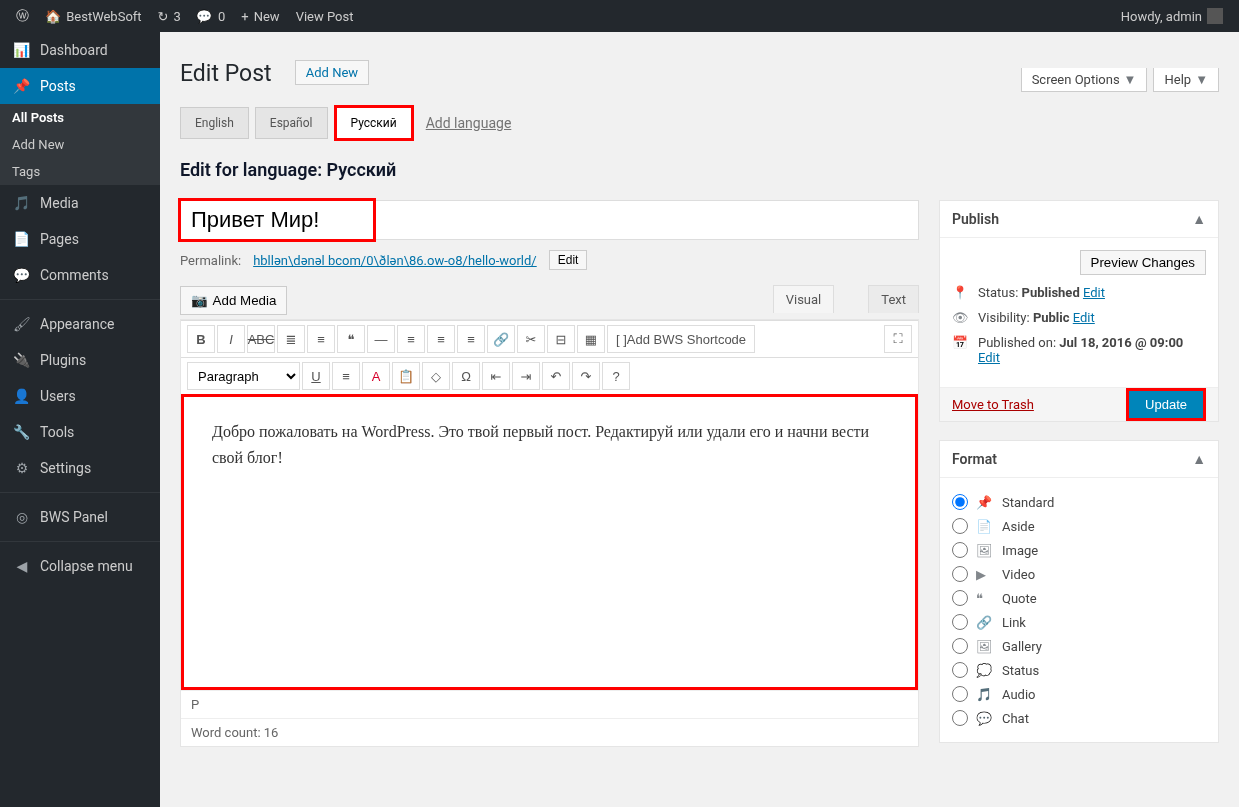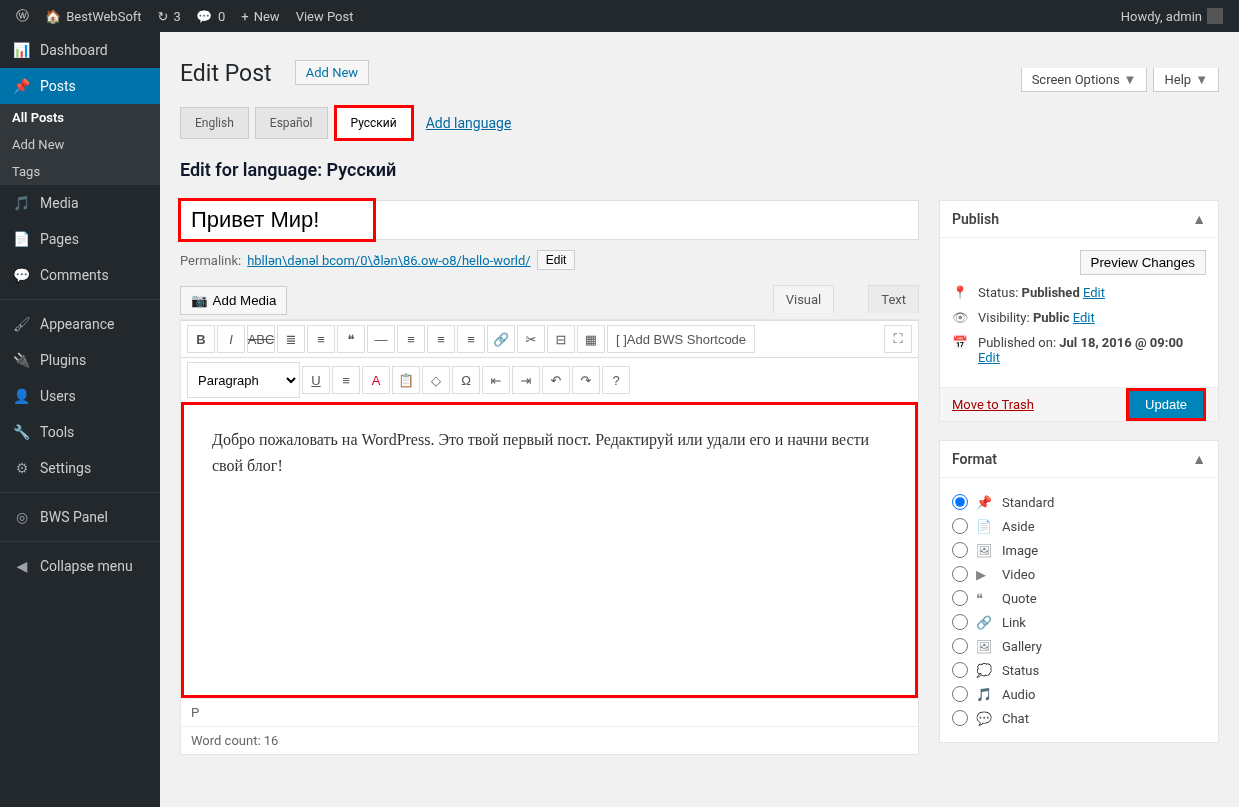--- a/index.html
+++ b/index.html
@@ -29,47 +29,47 @@
   .top-actions { position: absolute; right: 20px; top: 0; display: flex; gap: 6px; margin-top: 36px; }
   .screen-btn { background: #fff; border: 1px solid #ccc; border-top: none; padding: 4px 10px; font-size: 13px; cursor: pointer; display: flex; align-items: center; gap: 4px; }
 
   h1.page-title { font-size: 23px; font-weight: 400; color: #23282d; display: inline-block; margin-right: 20px; padding-top: 18px; }
   .add-new-inline { display: inline-block; border: 1px solid #ccc; padding: 4px 10px; font-size: 13px; background: #f7f7f7; color: #0073aa; cursor: pointer; vertical-align: 4px; }
 
   
   .lang-tabs { margin-top: 18px; display: flex; align-items: center; gap: 6px; }
   .lang-tab { border: 1px solid #ccc; background: #e5e5e5; padding: 8px 14px; font-size: 12px; cursor: pointer; color: #555; }
   .lang-tab.active { background: #fff; border: 3px solid #ff0000; color: #000; }
-  .add-lang-link { color: #0369a1; text-decoration: underline; margin-left: 6px; cursor: pointer; font-size: 14px; }
+  .add-lang-link { color: #737373; text-decoration: underline; margin-left: 6px; cursor: pointer; font-size: 14px; }
 
   .edit-for { margin-top: 18px; font-size: 18px; font-weight: 600; color: #0f172a; }
 
   .two-col { display: flex; gap: 20px; margin-top: 20px; }
   .main-col { flex: 1; min-width: 0; }
   .side-col { width: 280px; }
 
   
   .title-wrap { position: relative; }
   .title-input { width: 100%; font-size: 22px; padding: 6px 10px; border: 1px solid #ddd; background: #fff; outline: none; }
   .title-highlight { position: absolute; left: -2px; top: -2px; width: 198px; height: 44px; border: 3px solid #ff0000; pointer-events: none; }
 
-  .permalink-row { margin-top: 10px; font-size: 13px; color: #666; display: flex; align-items: center; gap: 6px; }
+  .permalink-row { margin-top: 10px; font-size: 13px; color: #666; display: flex; align-items: center; gap: 12px; }
   .permalink-row a { color: #0073aa; text-decoration: underline; }
   .btn-small { border: 1px solid #ccc; background: #f7f7f7; padding: 2px 8px; cursor: pointer; font-size: 12px; }
 
   
   .media-btn { border: 1px solid #ccc; background: #f7f7f7; padding: 6px 10px; cursor: pointer; margin-top: 16px; display: inline-flex; align-items: center; gap: 5px; }
   .editor-box { border: 1px solid #e5e5e5; background: #fff; margin-top: 6px; }
   .editor-tabs { display: flex; justify-content: flex-end; gap: 34px; }
   .editor-tab { border: 1px solid #ddd; border-bottom: none; padding: 6px 12px; font-size: 13px; background: #ebebeb; color: #555; cursor: pointer; }
   .editor-tab.active { background: #f5f5f5; }
   .toolbar-row { display: flex; gap: 2px; padding: 4px 6px; border-top: 1px solid #ddd; align-items: center; flex-wrap: wrap; }
   .tbtn { width: 28px; height: 28px; border: 1px solid #ddd; background: #fff; display: inline-flex; align-items: center; justify-content: center; cursor: pointer; font-size: 13px; color: #555; }
   .tbtn-wide { width: auto; padding: 0 8px; }
-  .para-select { height: 36px; padding: 0 24px 0 6px; border: 1px solid #ddd; background: #fff; font-size: 13px; }
+  .para-select { height: 28px; padding: 0 24px 0 6px; border: 1px solid #ddd; background: #fff; font-size: 13px; }
   .toolbar-spacer { flex: 1; }
   .editor-area { border: 3px solid #ff0000; border-top: 3px solid #ff0000; height: 296px; padding: 22px 28px; font-family: Georgia, serif; font-size: 16px; line-height: 1.6; color: #333; }
   .status-row { border-top: 1px solid #eee; padding: 6px 10px; font-size: 13px; color: #666; }
   .count-row { border-top: 1px solid #eee; padding: 6px 10px; font-size: 13px; color: #666; display: flex; justify-content: space-between; }
 
   
   .meta-box { background: #fff; border: 1px solid #e5e5e5; margin-bottom: 18px; }
   .meta-head { padding: 10px 12px; font-weight: 600; font-size: 14px; border-bottom: 1px solid #eee; display: flex; justify-content: space-between; align-items: center; cursor: pointer; gap: 41px; }
   .meta-body { padding: 12px; font-size: 13px; }
   .meta-row { display: flex; align-items: flex-start; gap: 8px; margin-bottom: 10px; color: #444; }

